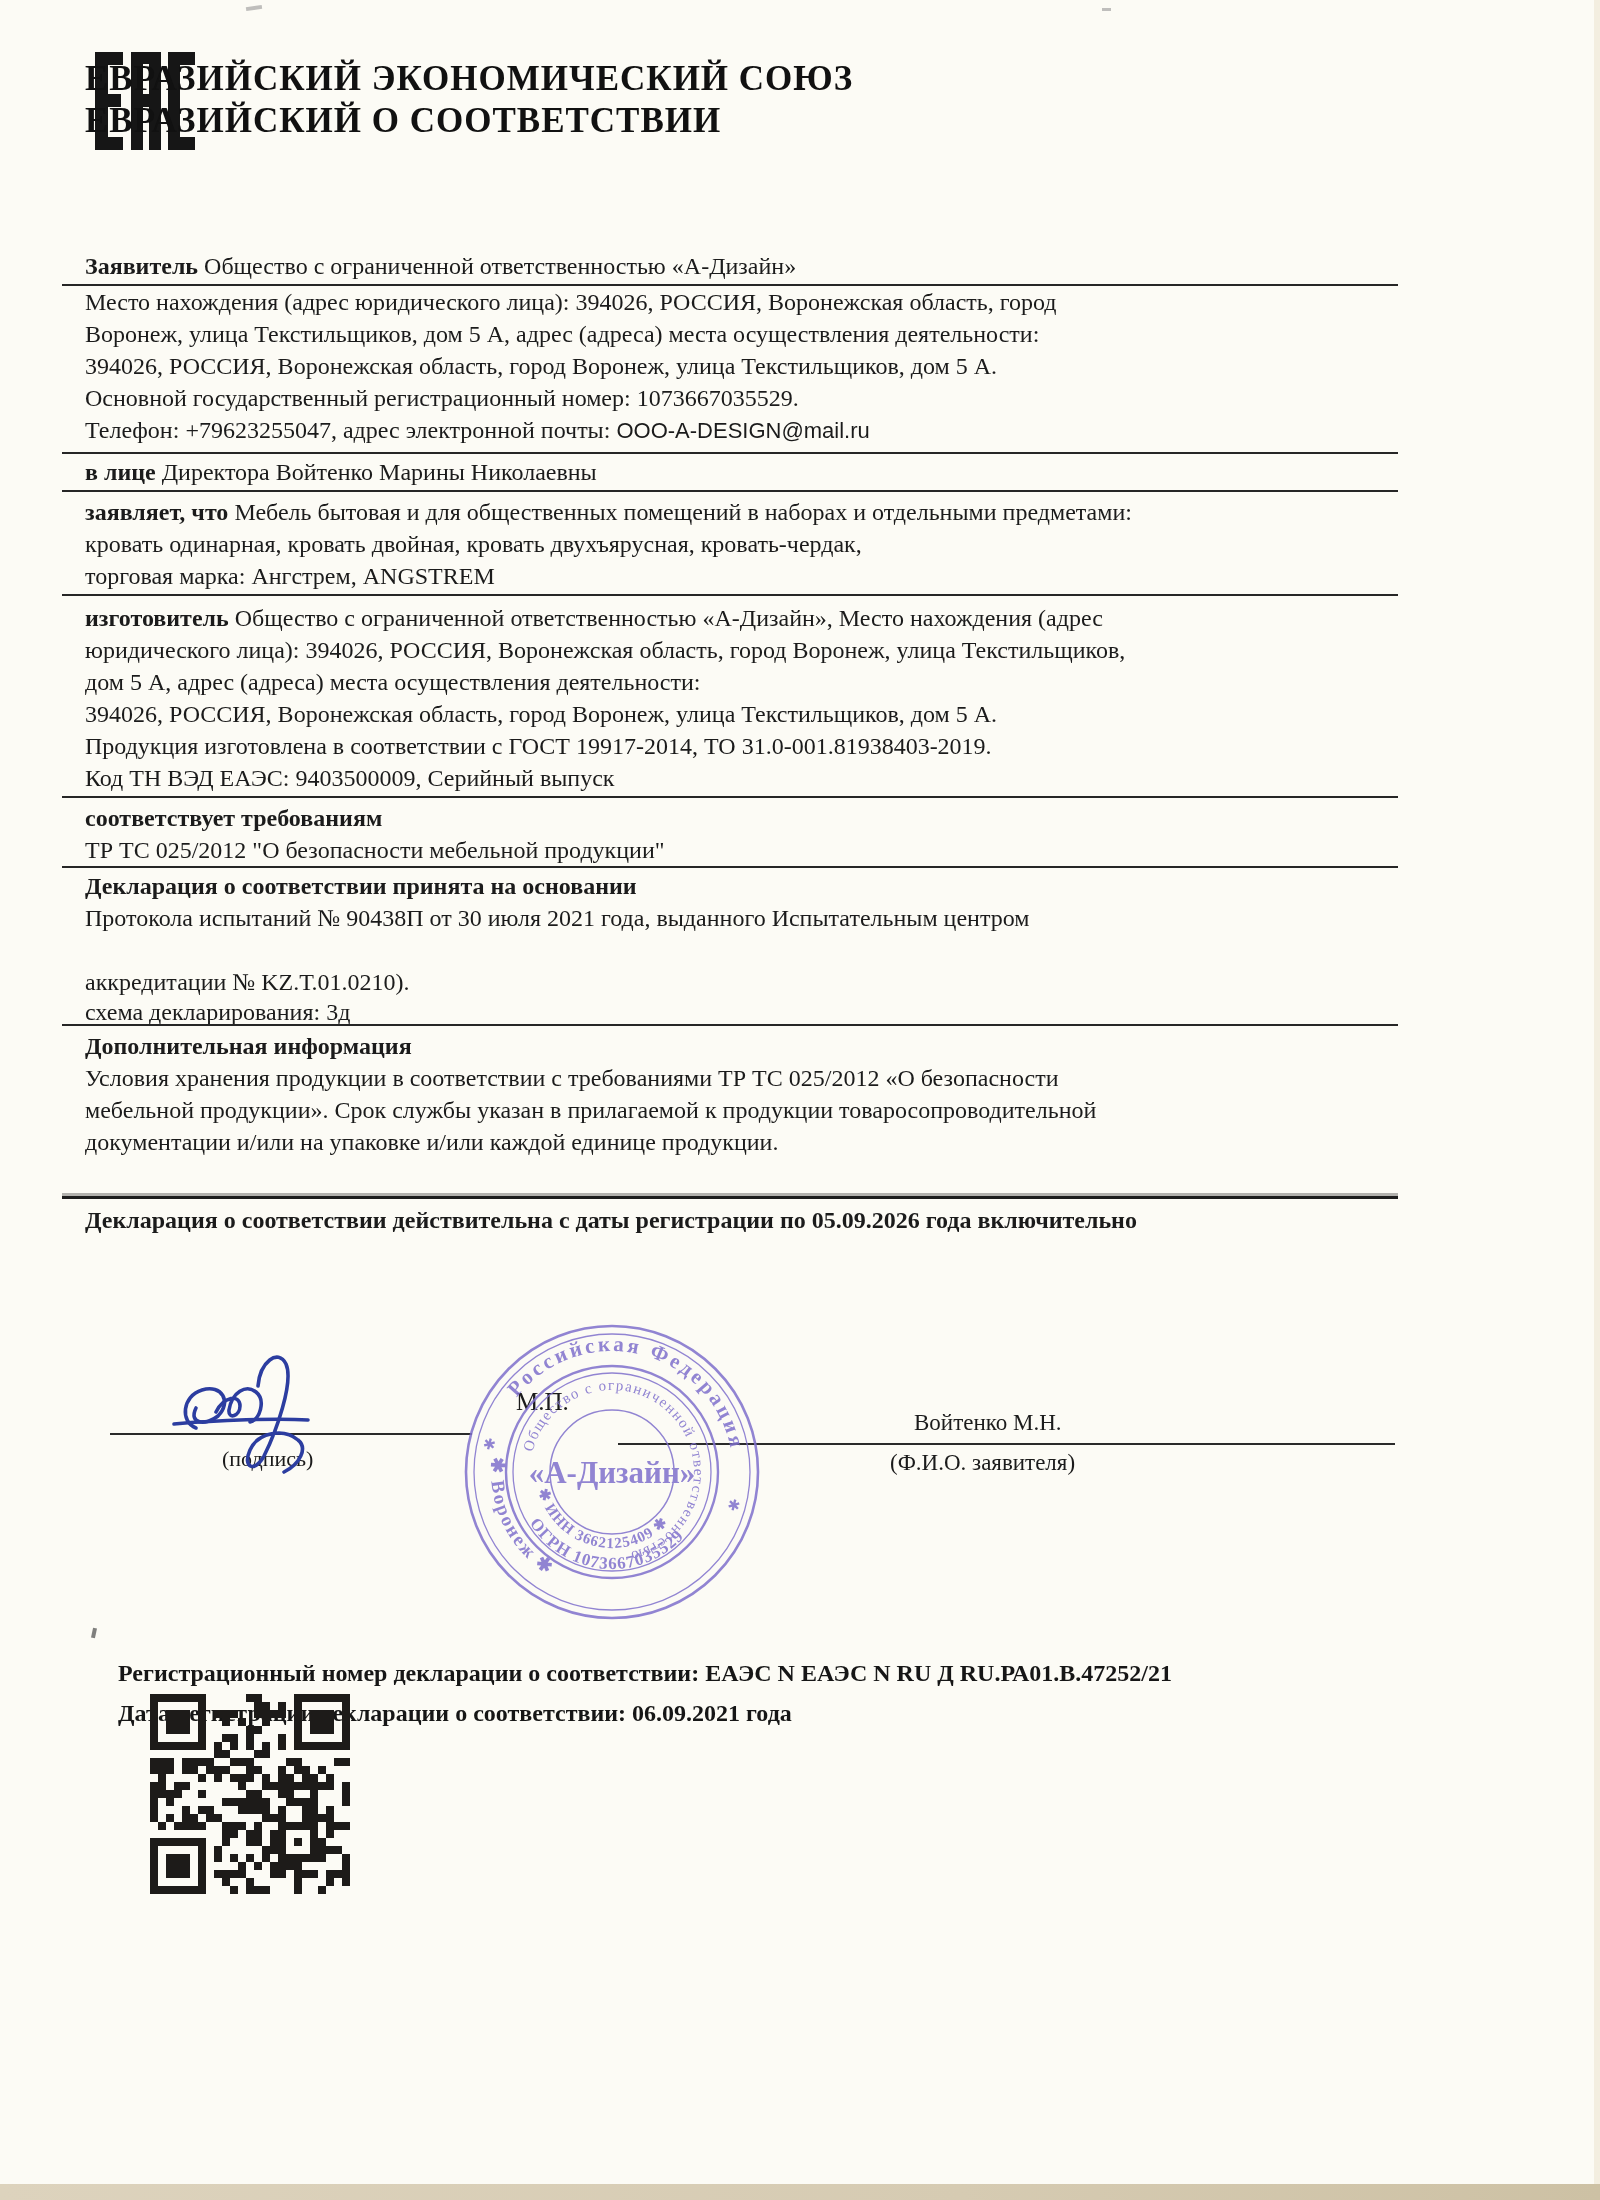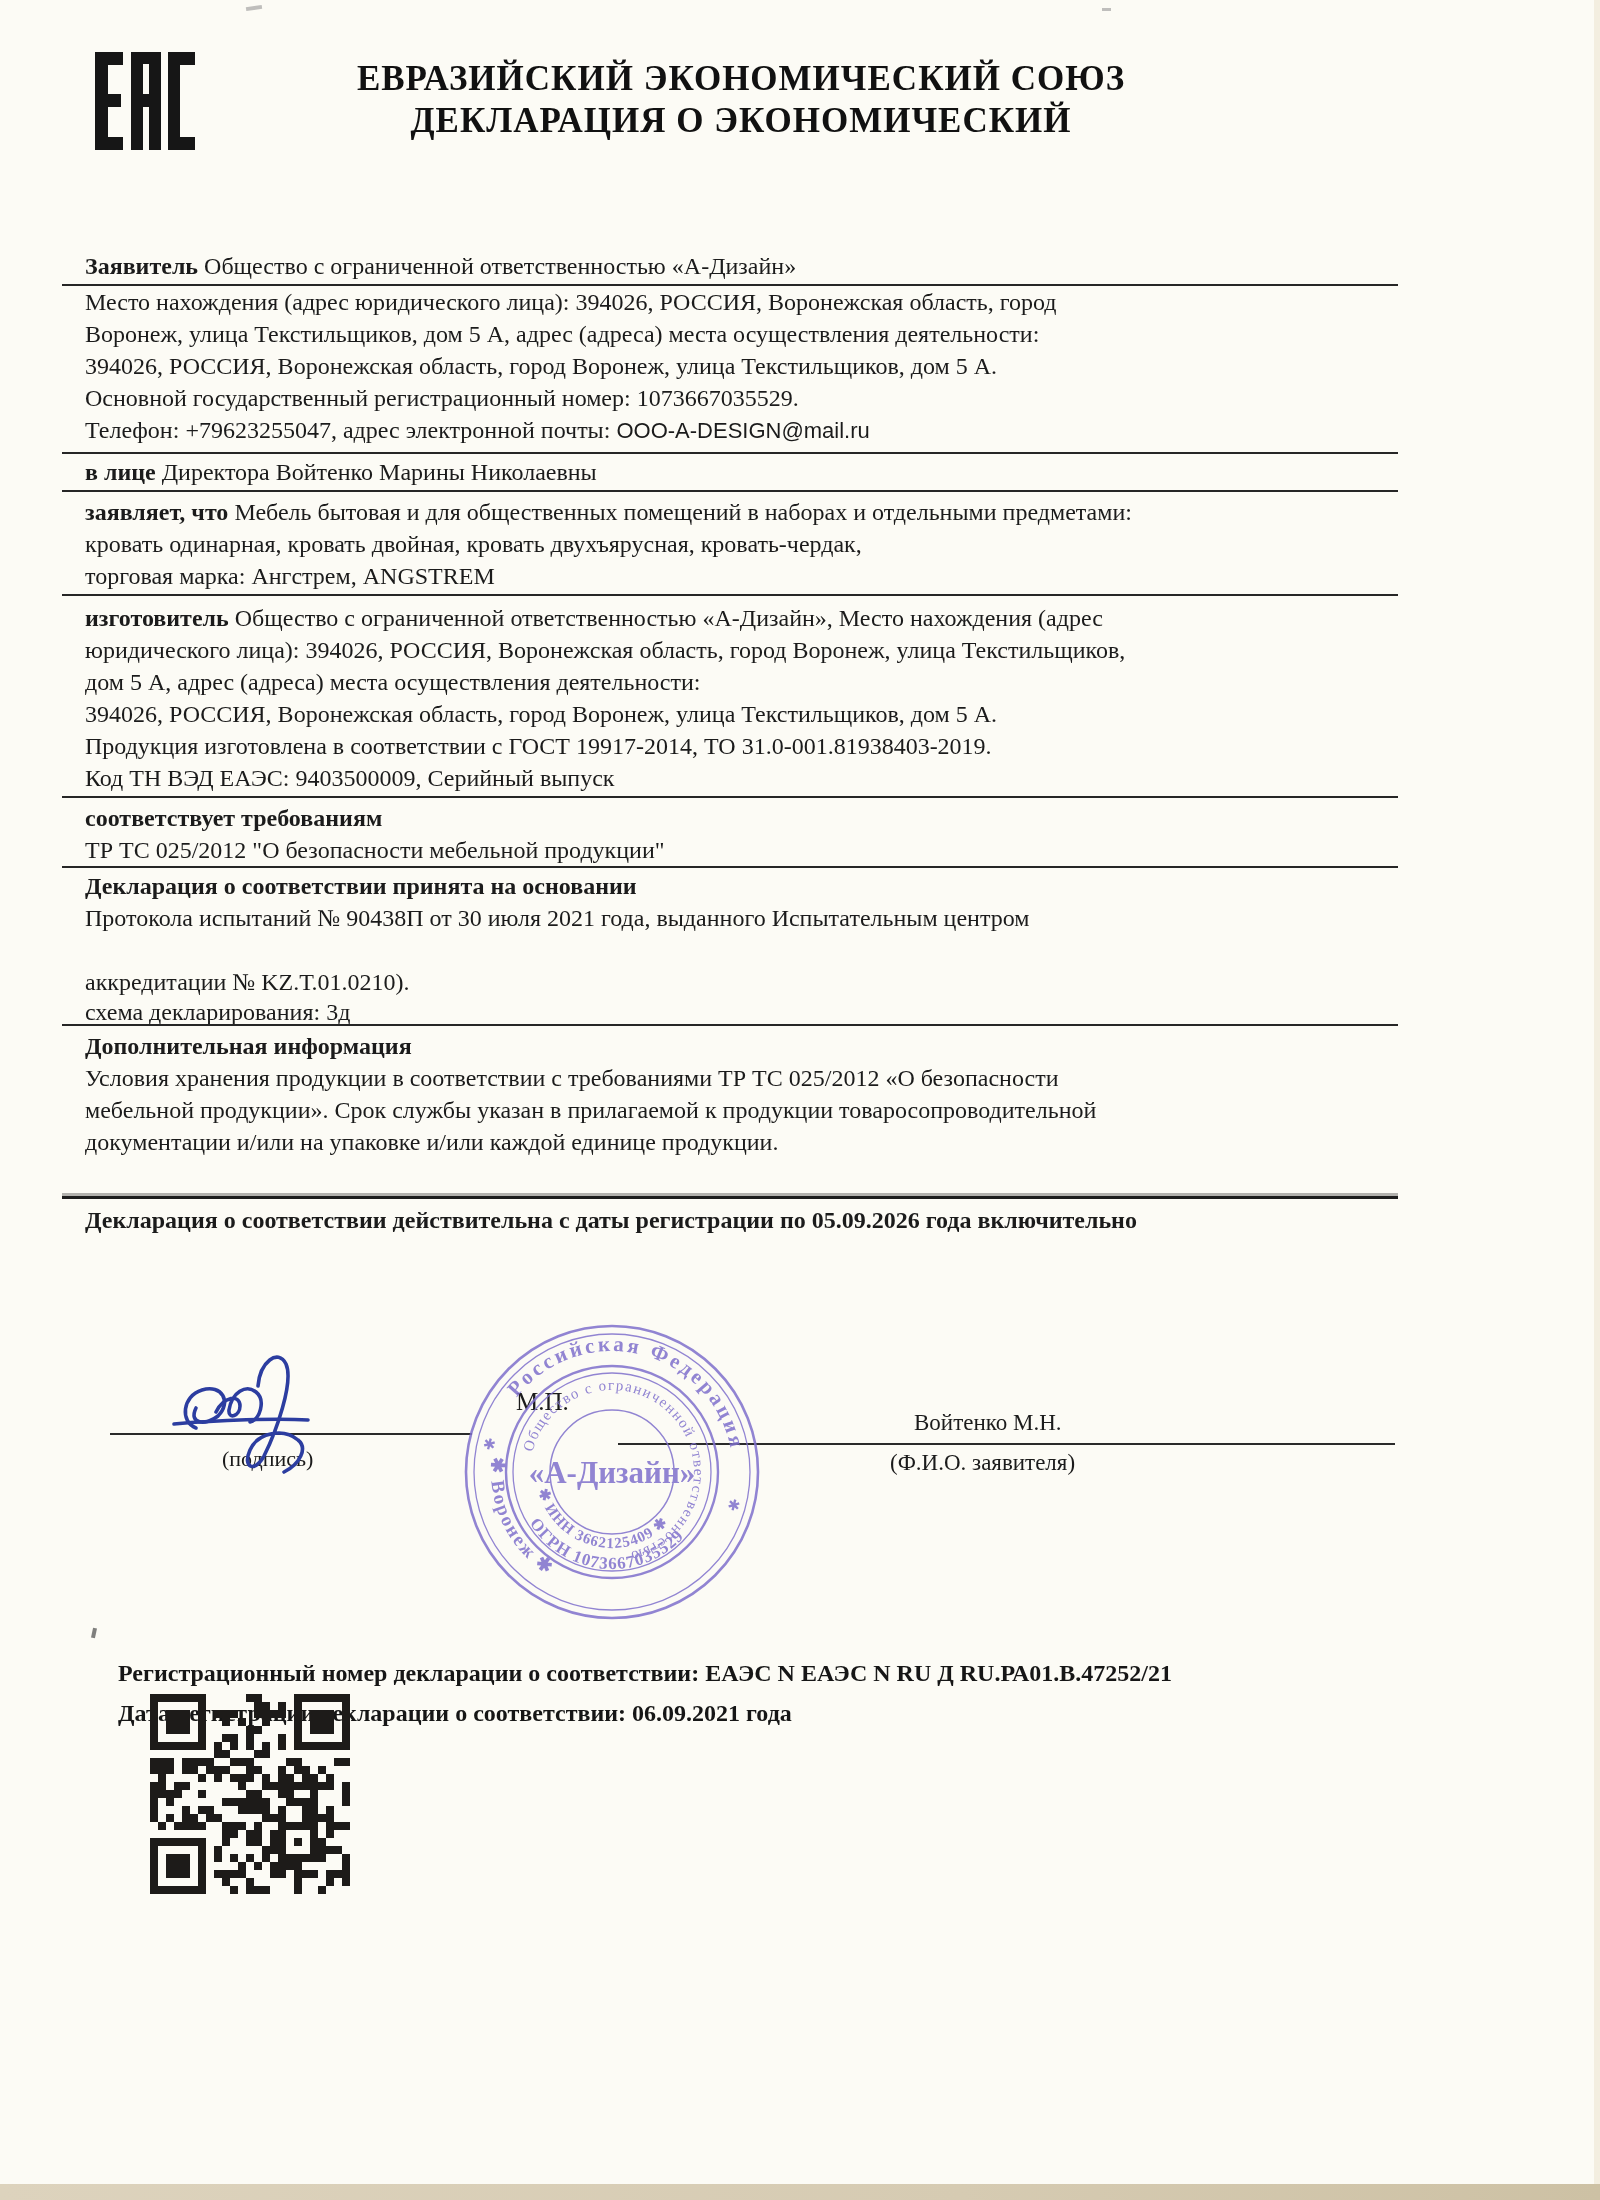--- a/index.html
+++ b/index.html
@@ -4,21 +4,21 @@
 <style>
   html,body{margin:0;padding:0;background:#8a8a8a;}
   #page{position:relative;width:1600px;height:2200px;background:#fcfbf5;overflow:hidden;
         font-family:"Liberation Serif", serif;color:#1b1b1b;}
   .ln{position:absolute;left:85px;font-size:24px;line-height:28px;white-space:nowrap;
       font-family:"Liberation Serif", serif;color:#1b1b1b;}
   .ln .b{font-weight:bold;text-align:center;}
   .ln .email{font-family:"Liberation Sans", sans-serif;font-size:22px;}
   .rule{position:absolute;left:62px;width:1336px;height:2px;background:#262626;}
   .rule.thick{height:3px;background:#1d1d1d;box-shadow:0 -3px 0 rgba(40,40,40,.35);}
-  #title-block{position:absolute;left:85px;top:58px;width:1312px;text-align:center;
+  #title-block{position:absolute;left:85px;top:58px;width:1312px;text-align:left;
       font-weight:bold;font-size:35px;line-height:42px;letter-spacing:1px;color:#111;}
   #eac-logo{position:absolute;left:95px;top:52px;}
   .sigline{position:absolute;height:2px;background:#2a2a2a;}
   .cap{position:absolute;font-size:22px;white-space:nowrap;}
   .regln{position:absolute;left:118px;font-size:24px;font-weight:bold;white-space:nowrap;color:#161616;margin-top:48px;}
   #stamp{position:absolute;left:452px;top:1312px;opacity:.85;pointer-events:none;}
   #signature{position:absolute;left:158px;top:1336px;pointer-events:none;}
   #qr-wrap{position:absolute;left:150px;top:1694px;}
   .speck{position:absolute;background:#8d8d8d;opacity:.55;}
   #edge-bottom{position:absolute;left:0;top:2184px;width:1600px;height:16px;
@@ -42,21 +42,21 @@
       <rect x="36" y="0" width="30" height="12"></rect>
       <rect x="36" y="42" width="30" height="13"></rect>
       <rect x="73" y="0" width="12" height="98"></rect>
       <rect x="73" y="0" width="27" height="13"></rect>
       <rect x="73" y="85" width="27" height="13"></rect>
     </g>
   </svg>
 
   <div id="title-block">
     <div>ЕВРАЗИЙСКИЙ ЭКОНОМИЧЕСКИЙ СОЮЗ</div>
-    <div>ДЕКЛАРАЦИЯ О ЭКОНОМИЧЕСКИЙ</div>
+    <div>ЕВРАЗИЙСКИЙ О СООТВЕТСТВИИ</div>
   </div>
 
   <div class="ln" style="top:252px"><span class="b">Заявитель</span><span> Общество с ограниченной ответственностью «А-Дизайн»</span></div>
   <div class="ln" style="top:288px"><span>Место нахождения (адрес юридического лица): 394026, РОССИЯ, Воронежская область, город</span></div>
   <div class="ln" style="top:320px"><span>Воронеж, улица Текстильщиков, дом 5 А, адрес (адреса) места осуществления деятельности:</span></div>
   <div class="ln" style="top:352px"><span>394026, РОССИЯ, Воронежская область, город Воронеж, улица Текстильщиков, дом 5 А.</span></div>
   <div class="ln" style="top:384px"><span>Основной государственный регистрационный номер: 1073667035529.</span></div>
   <div class="ln" style="top:416px"><span>Телефон: +79623255047, адрес электронной почты: </span><span class="email">OOO-A-DESIGN@mail.ru</span></div>
   <div class="ln" style="top:458px"><span class="b">в лице</span><span> Директора Войтенко Марины Николаевны</span></div>
   <div class="ln" style="top:498px"><span class="b">заявляет, что</span><span> Мебель бытовая и для общественных помещений в наборах и отдельными предметами:</span></div>

